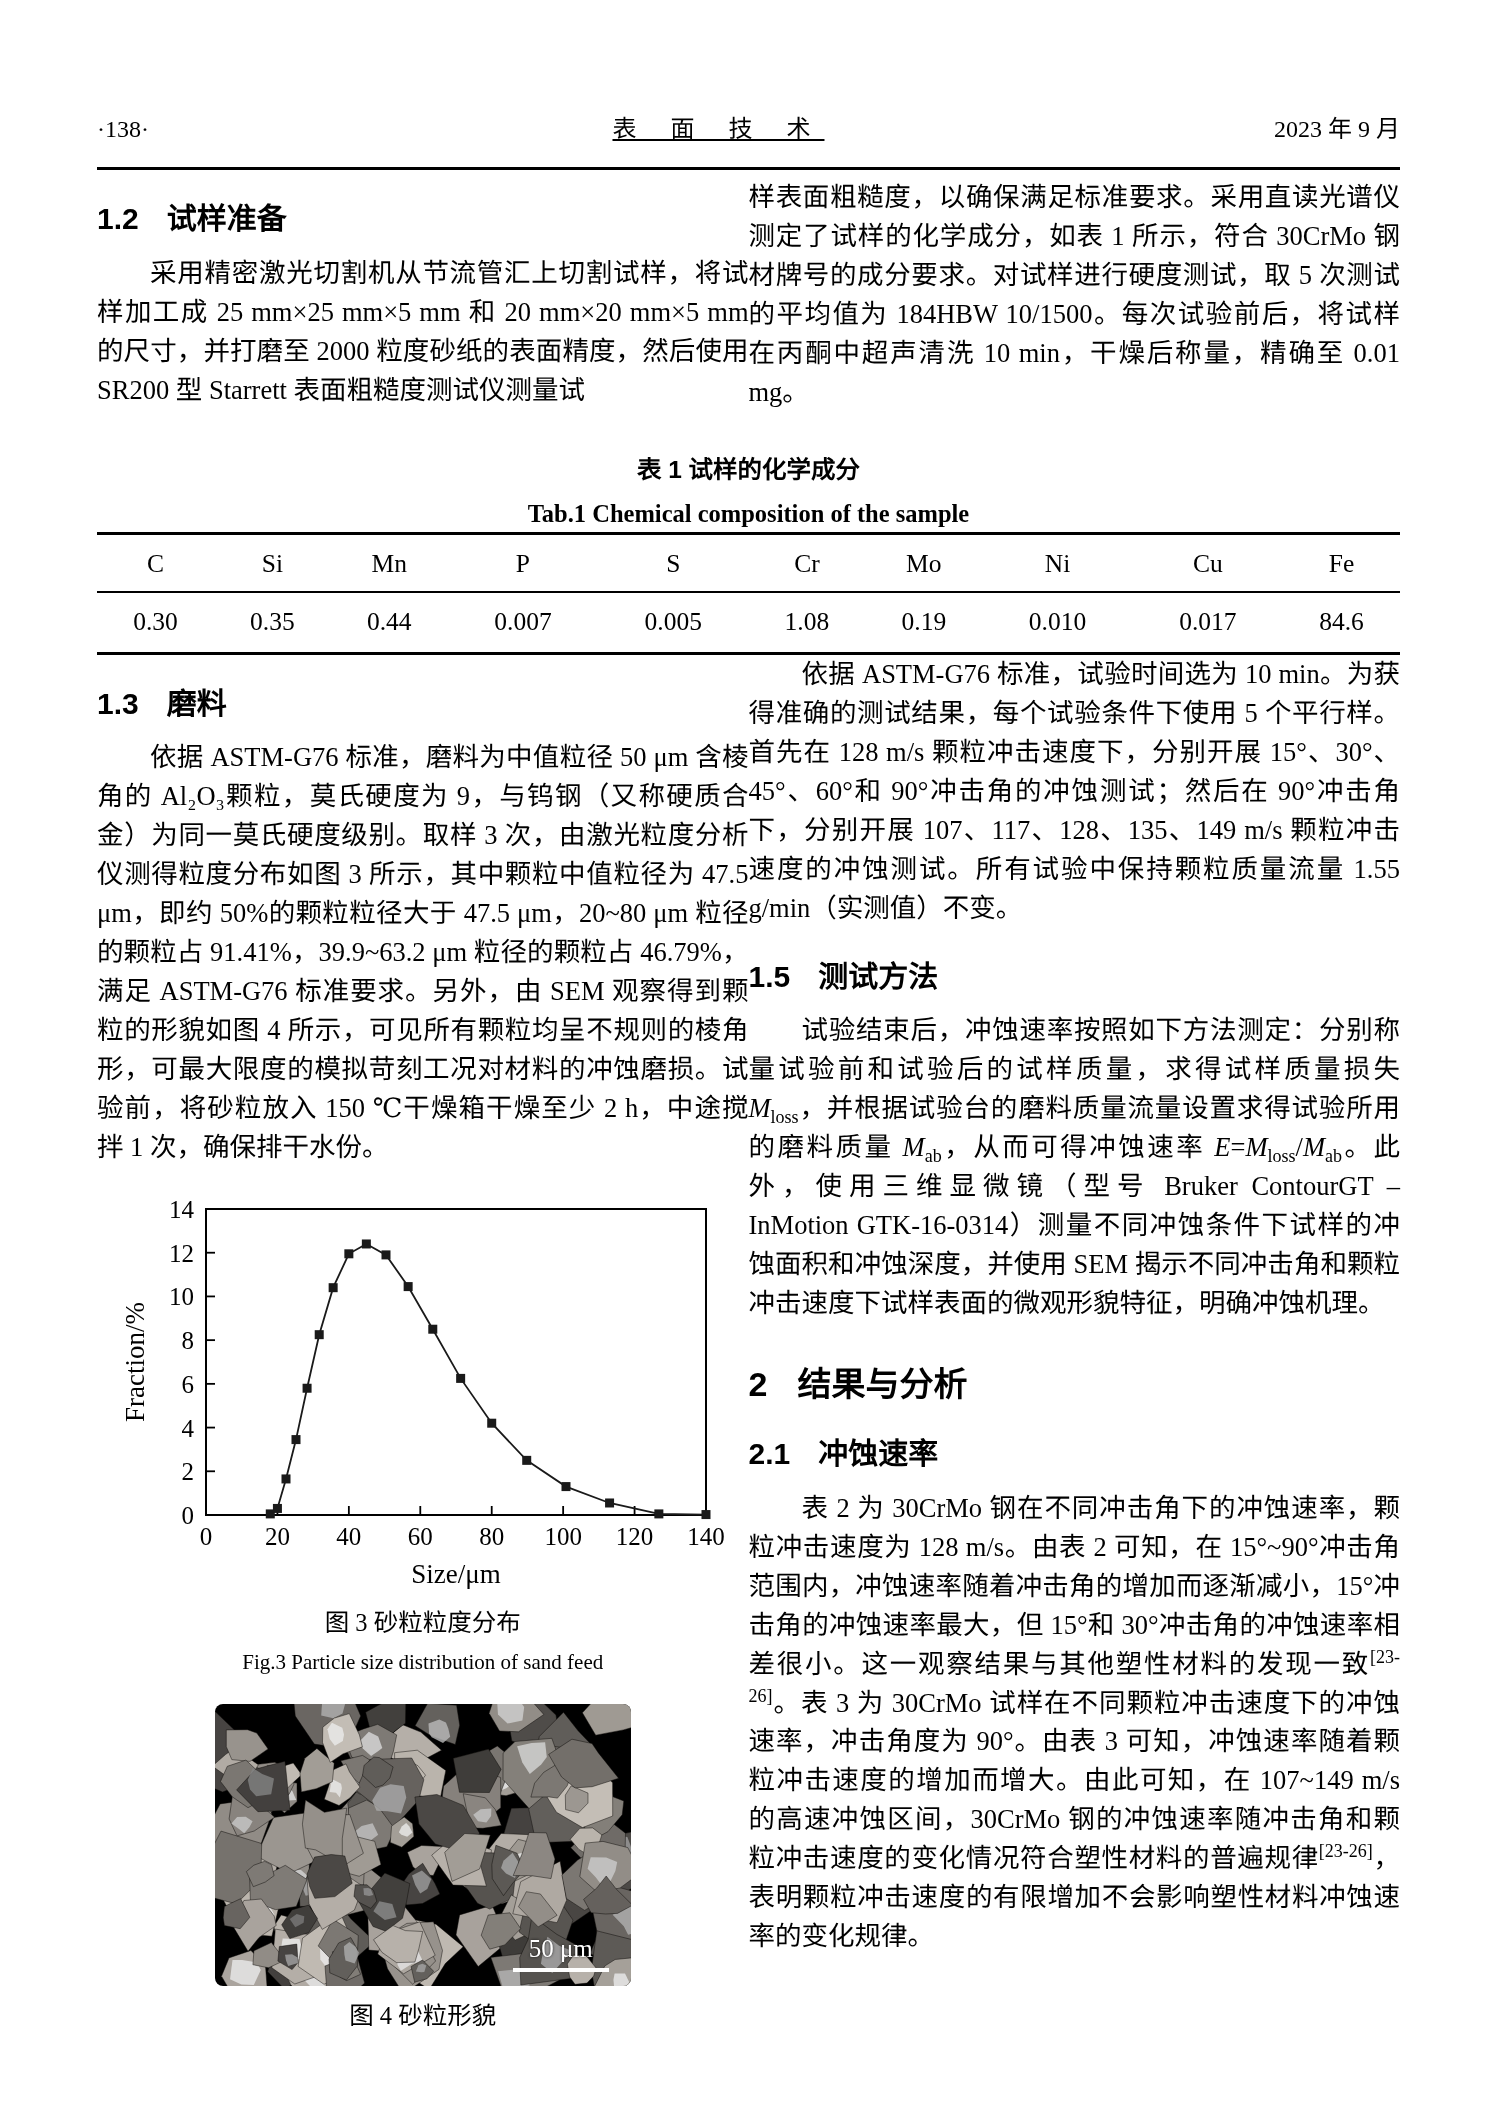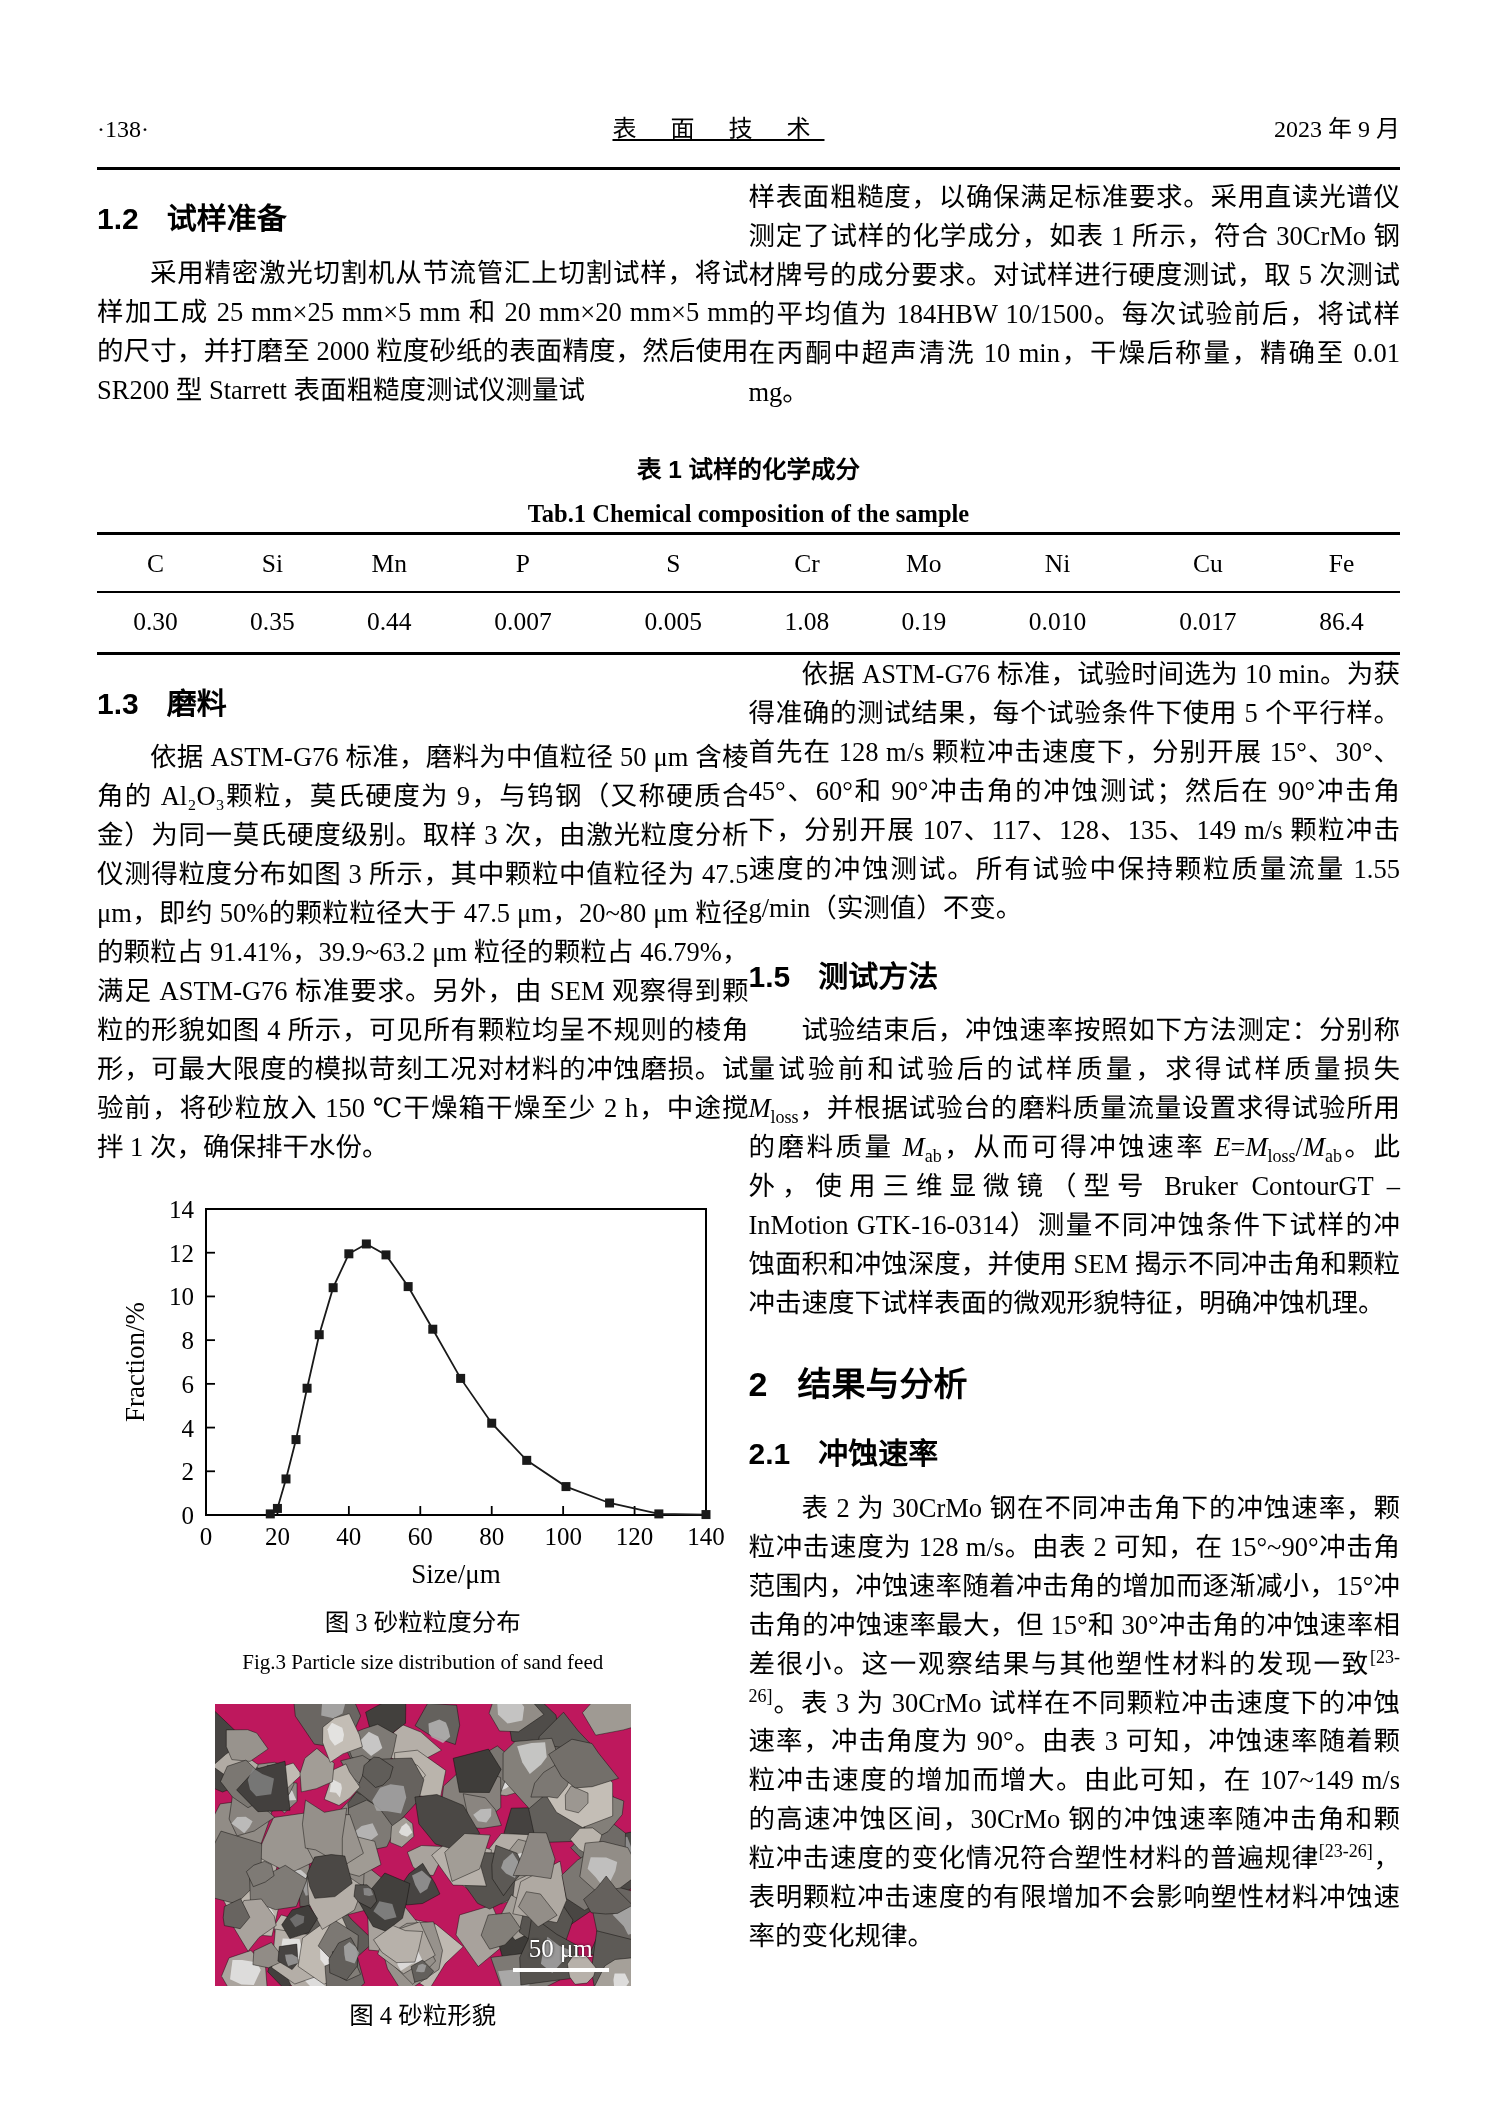--- a/index.html
+++ b/index.html
@@ -65,21 +65,21 @@
   }
   table.chem td { text-align:center; font-size:25.5px; padding:10px 0 11px 0; }
 
   
   figure { margin-top:26px; text-align:center; }
   .figcap-zh { font-size:24.5px; margin-top:12px; text-align:center; }
   .figcap-en { font-size:21px; margin-top:6px; text-align:center; }
   #chart-mount { display:flex; justify-content:center; }
   #sem-mount {
     position:relative; width:416px; height:282px;
-    margin:6px auto 0 auto; background:#be185d; overflow:hidden;
+    margin:6px auto 0 auto; background:#000000; overflow:hidden;border-radius:8px;
   }
   .sem-scale {
     position:absolute; right:22px; bottom:14px; z-index:3;
     display:flex; flex-direction:column; align-items:center;
     color:#fff; font-size:25px; line-height:1.1;
     text-shadow:0 0 3px rgba(0,0,0,0.8);
   }
   .sem-scale .bar { width:96px; height:4px; background:#fff; margin-top:5px; }
 </style>
 </head>
@@ -128,21 +128,21 @@
           <tr id="t1-vals">
             <td>0.30</td>
             <td>0.35</td>
             <td>0.44</td>
             <td>0.007</td>
             <td>0.005</td>
             <td>1.08</td>
             <td>0.19</td>
             <td>0.010</td>
             <td>0.017</td>
-            <td>86.4</td>
+            <td>84.6</td>
           </tr>
         </tbody>
     </table>
   </section>
 
   <div class="cols">
 
     <div class="col">
       <h2 class="sec">
         <span class="no">1.3</span><span>磨料</span>

